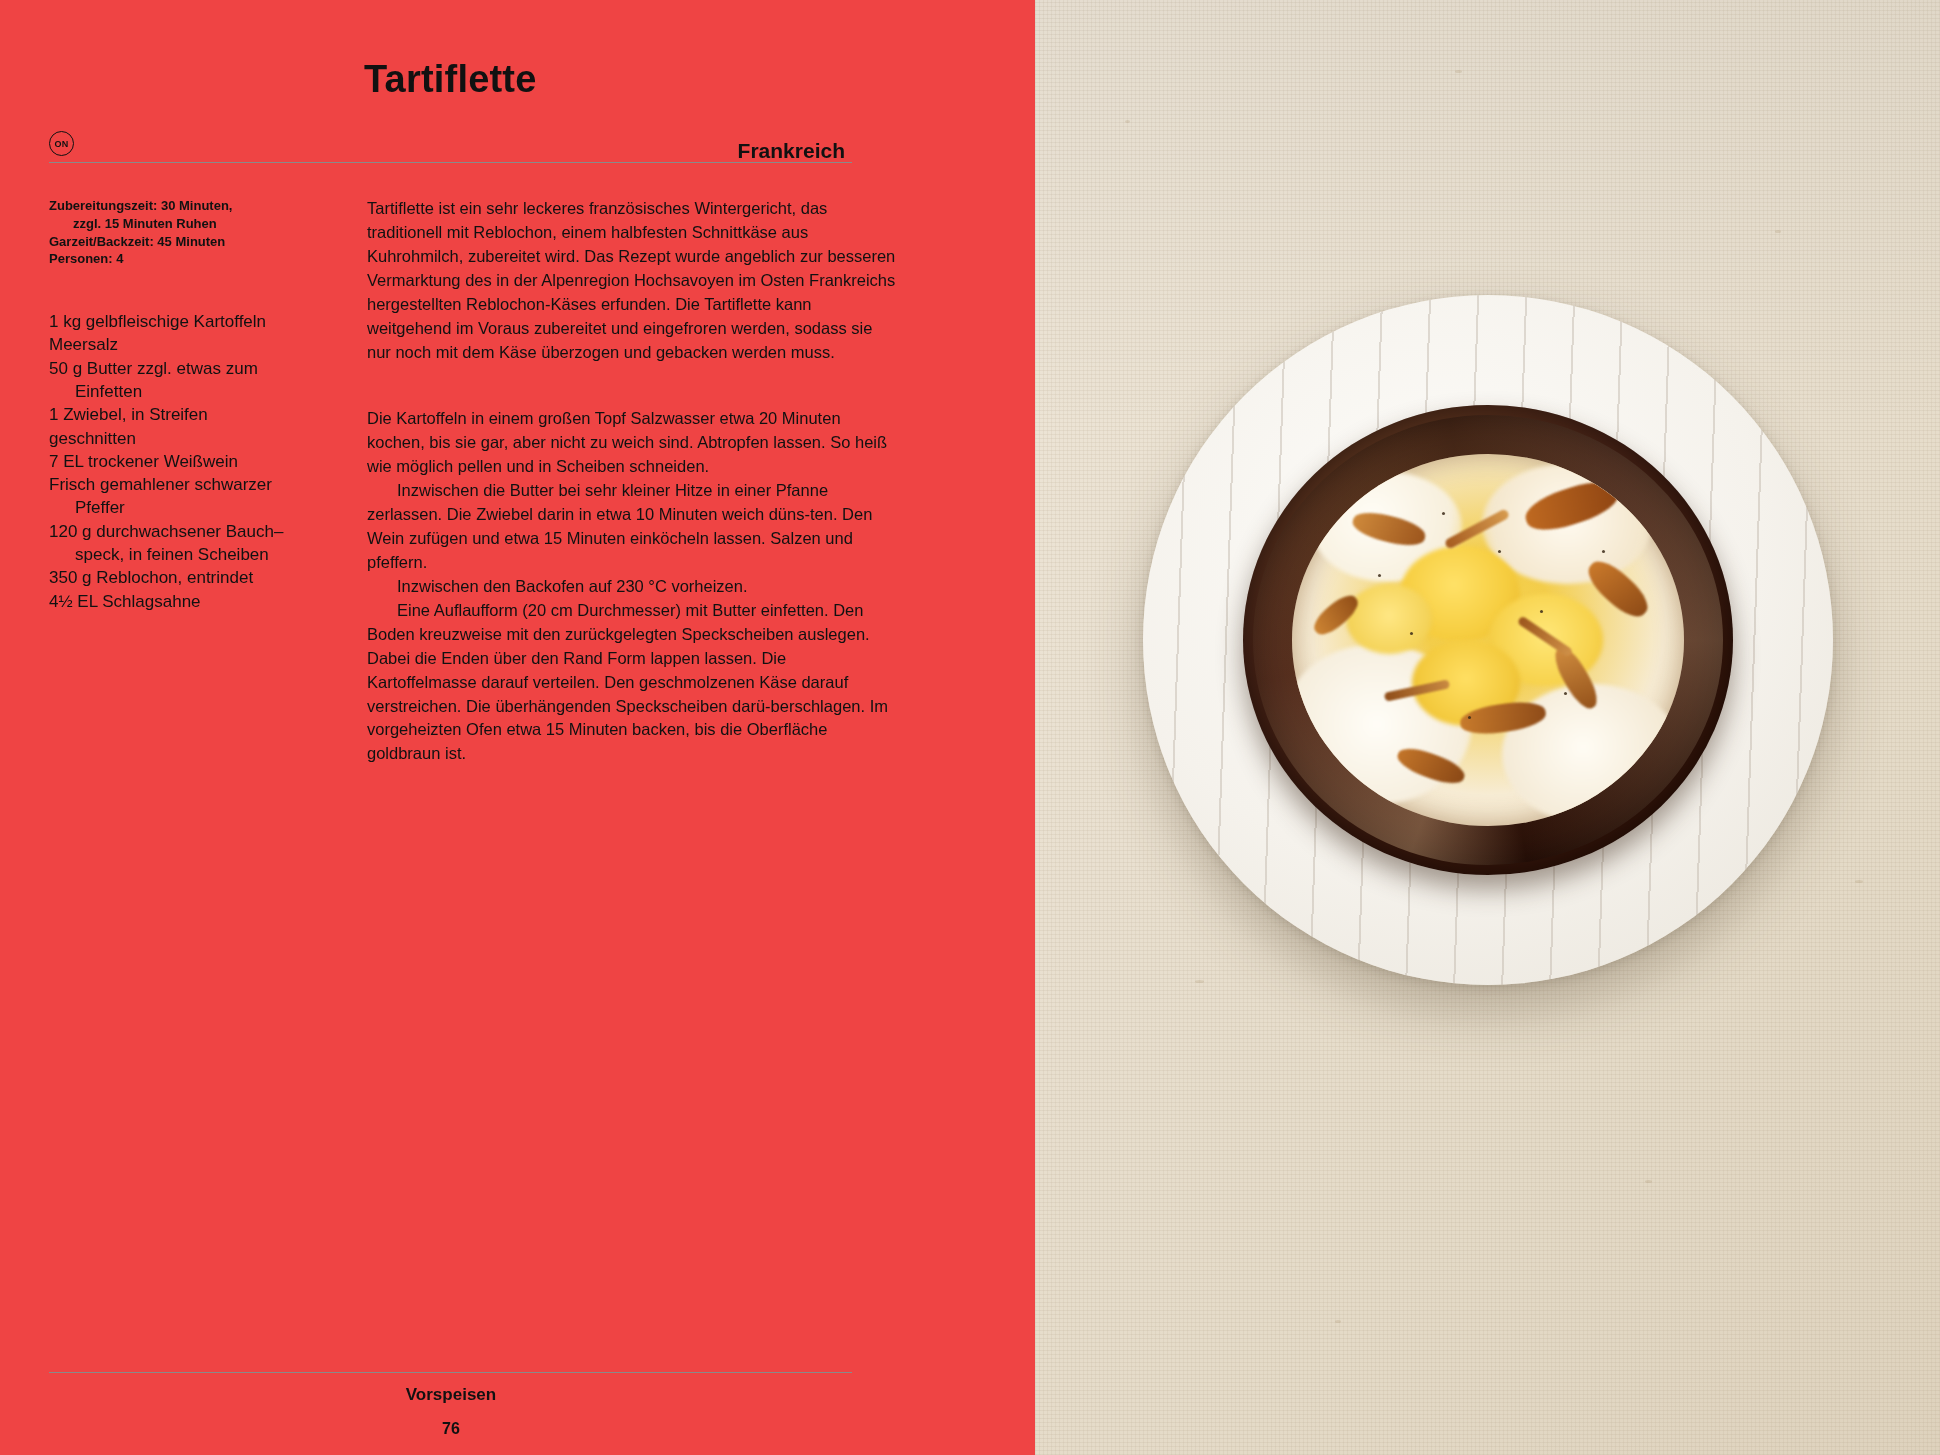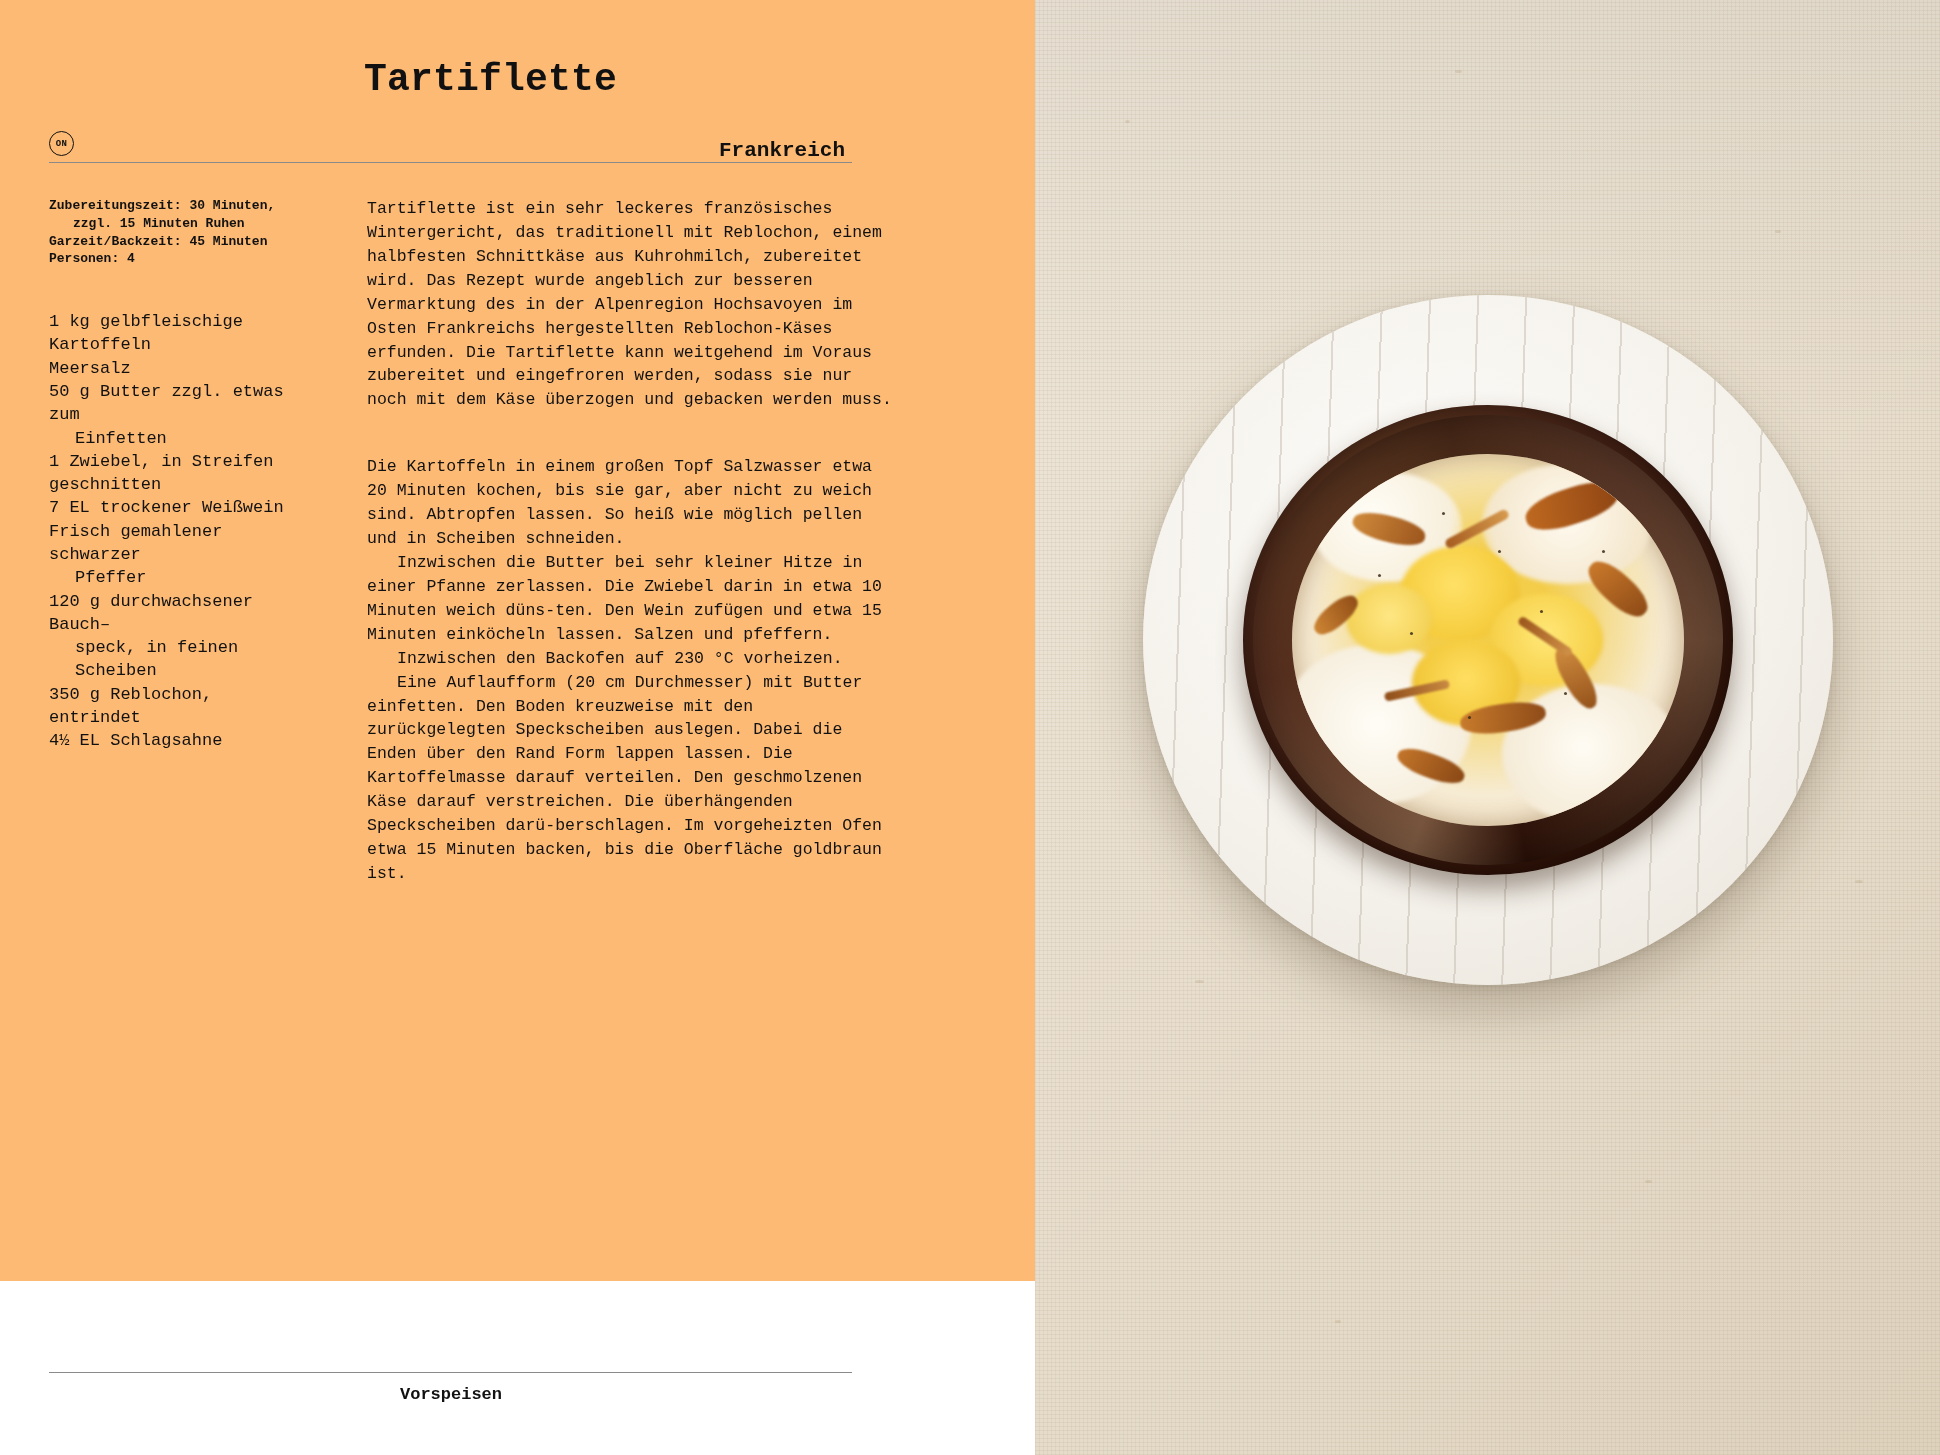--- a/index.html
+++ b/index.html
@@ -17,24 +17,23 @@
   .spread {
     position: relative;
     width: 1940px;
     height: 1455px;
     display: flex;
   }
   
   .page-left {
     position: relative;
     width: 1035px;
-    height: 1281px;
-    background: #fdba74;
+    height: 1455px;
+    background: #ef4444;
     box-sizing: border-box;
-    font-family: Liberation Mono, monospace;
   }
   .recipe-title {
     position: absolute;
     left: 364px;
     top: 33px;
     font-size: 38px;
     font-weight: 700;
     letter-spacing: 0.2px;
     color: #111111;
   }
@@ -294,20 +293,21 @@
       <div class="steps">
         <p>Die Kartoffeln in einem großen Topf Salzwasser etwa 20 Minuten kochen, bis sie gar, aber nicht zu weich sind. Abtropfen lassen. So heiß wie möglich pellen und in Scheiben schneiden.</p>
         <p class="indent">Inzwischen die Butter bei sehr kleiner Hitze in einer Pfanne zerlassen. Die Zwiebel darin in etwa 10 Minuten weich düns-ten. Den Wein zufügen und etwa 15 Minuten einköcheln lassen. Salzen und pfeffern.</p>
         <p class="indent">Inzwischen den Backofen auf 230 °C vorheizen.</p>
         <p class="indent">Eine Auflaufform (20 cm Durchmesser) mit Butter einfetten. Den Boden kreuzweise mit den zurückgelegten Speckscheiben auslegen. Dabei die Enden über den Rand Form lappen lassen. Die Kartoffelmasse darauf verteilen. Den geschmolzenen Käse darauf verstreichen. Die überhängenden Speckscheiben darü-berschlagen. Im vorgeheizten Ofen etwa 15 Minuten backen, bis die Oberfläche goldbraun ist.</p>
       </div>
     </div>
 
     <div class="footer-rule"></div>
     <div class="section-name">Vorspeisen</div>
+    <div class="page-number">76</div>
   </div>
 
   <div class="page-right">
     <div class="linen-fleck" style="left:90px; top:120px; width:5px; height:3px;"></div>
     <div class="linen-fleck" style="left:420px; top:70px; width:7px; height:3px;"></div>
     <div class="linen-fleck" style="left:740px; top:230px; width:6px; height:3px;"></div>
     <div class="linen-fleck" style="left:160px; top:980px; width:9px; height:3px;"></div>
     <div class="linen-fleck" style="left:610px; top:1180px; width:7px; height:3px;"></div>
     <div class="linen-fleck" style="left:300px; top:1320px; width:6px; height:3px;"></div>
     <div class="linen-fleck" style="left:820px; top:880px; width:8px; height:3px;"></div>

